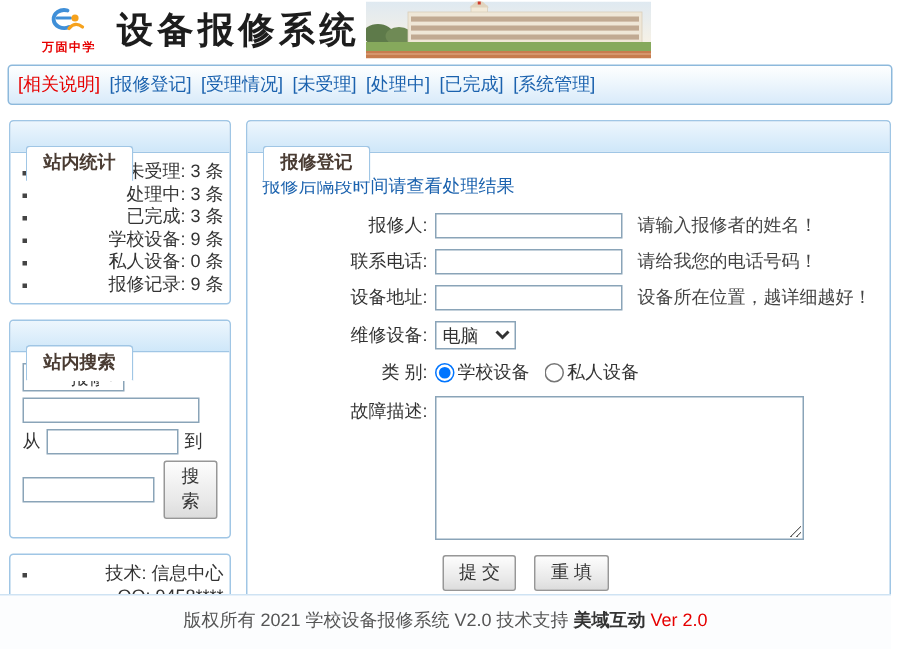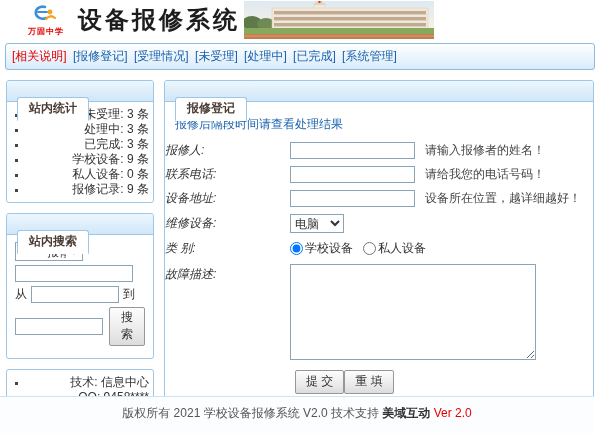--- a/index.html
+++ b/index.html
@@ -61,29 +61,29 @@
   .btn {
     border:1px solid #979797; border-radius:2px; padding:1px 8px 2px;
     background:linear-gradient(#fdfdfd,#e8e8e8 70%,#dcdcdc); cursor:pointer;
   }
 
   
   .main-box { min-height:297px; }
   .main-note { color:#1b62ae; padding:14px 0 2px 10px; }
   .form-row { display:flex; align-items:center; margin:7px 0; }
   .form-row.top { align-items:flex-start; }
-  .form-label { width:125px; flex:none; text-align:left; padding-right:5px;font-style:italic; }
+  .form-label { width:125px; flex:none; text-align:right; padding-right:5px; }
   .form-row.top .form-label { padding-top:2px; }
   .form-input { width:125px; }
   .form-hint { margin-left:10px; color:#444; }
   .device-select { width:54px; height:19px; border:1px solid #8aa4b8; background:#fff; }
   .radio-group { display:flex; align-items:center; gap:2px; }
   .radio-group label { margin-right:8px; }
   .desc-textarea { width:246px; height:96px; border:1px solid #8aa4b8; resize:both; }
-  .btn-row { margin:10px 0 12px 130px; display:flex; gap:0; }
+  .btn-row { margin:10px 0 12px 130px; display:flex; gap:12px; }
   .btn-main { padding:2px 10px 3px; }
 
   
   .footer {
     position:absolute; left:0; right:6px; bottom:0;
     border-top:1px solid #cfe3f3; background:#fcfdfe;
     text-align:center; color:#555; padding:8px 0 11px;
   }
   .footer .brand { color:#333; font-weight:bold; }
   .footer .ver { color:#e60000; }

